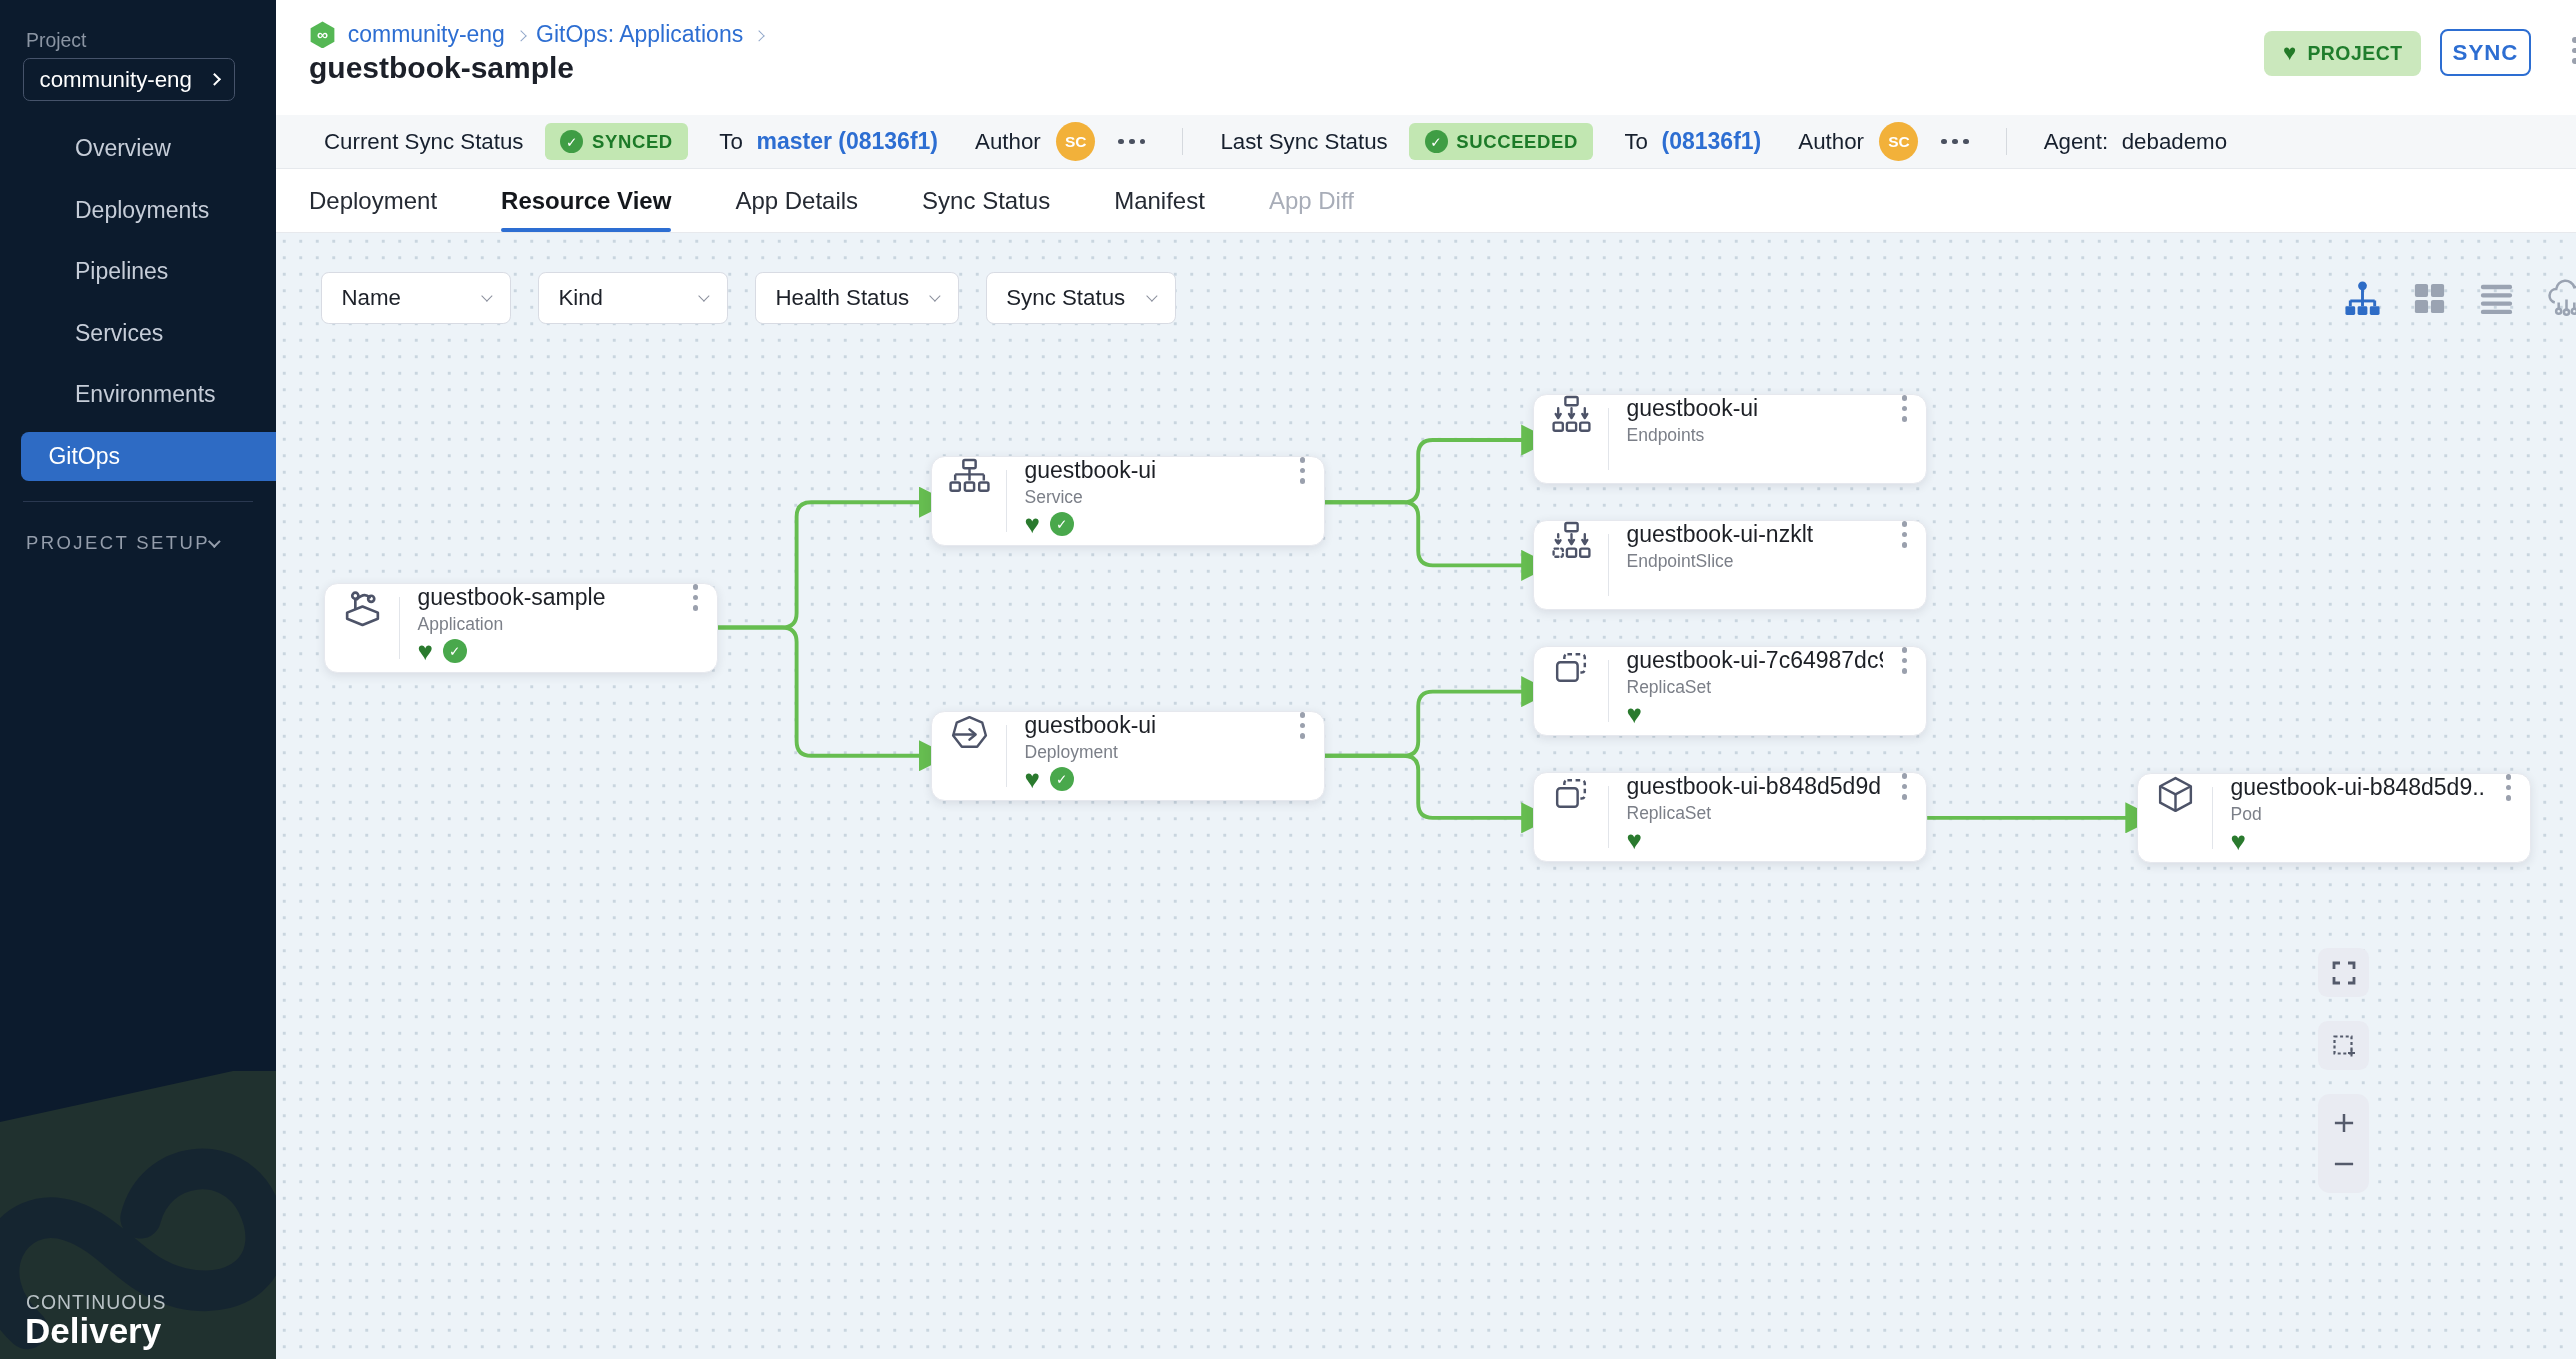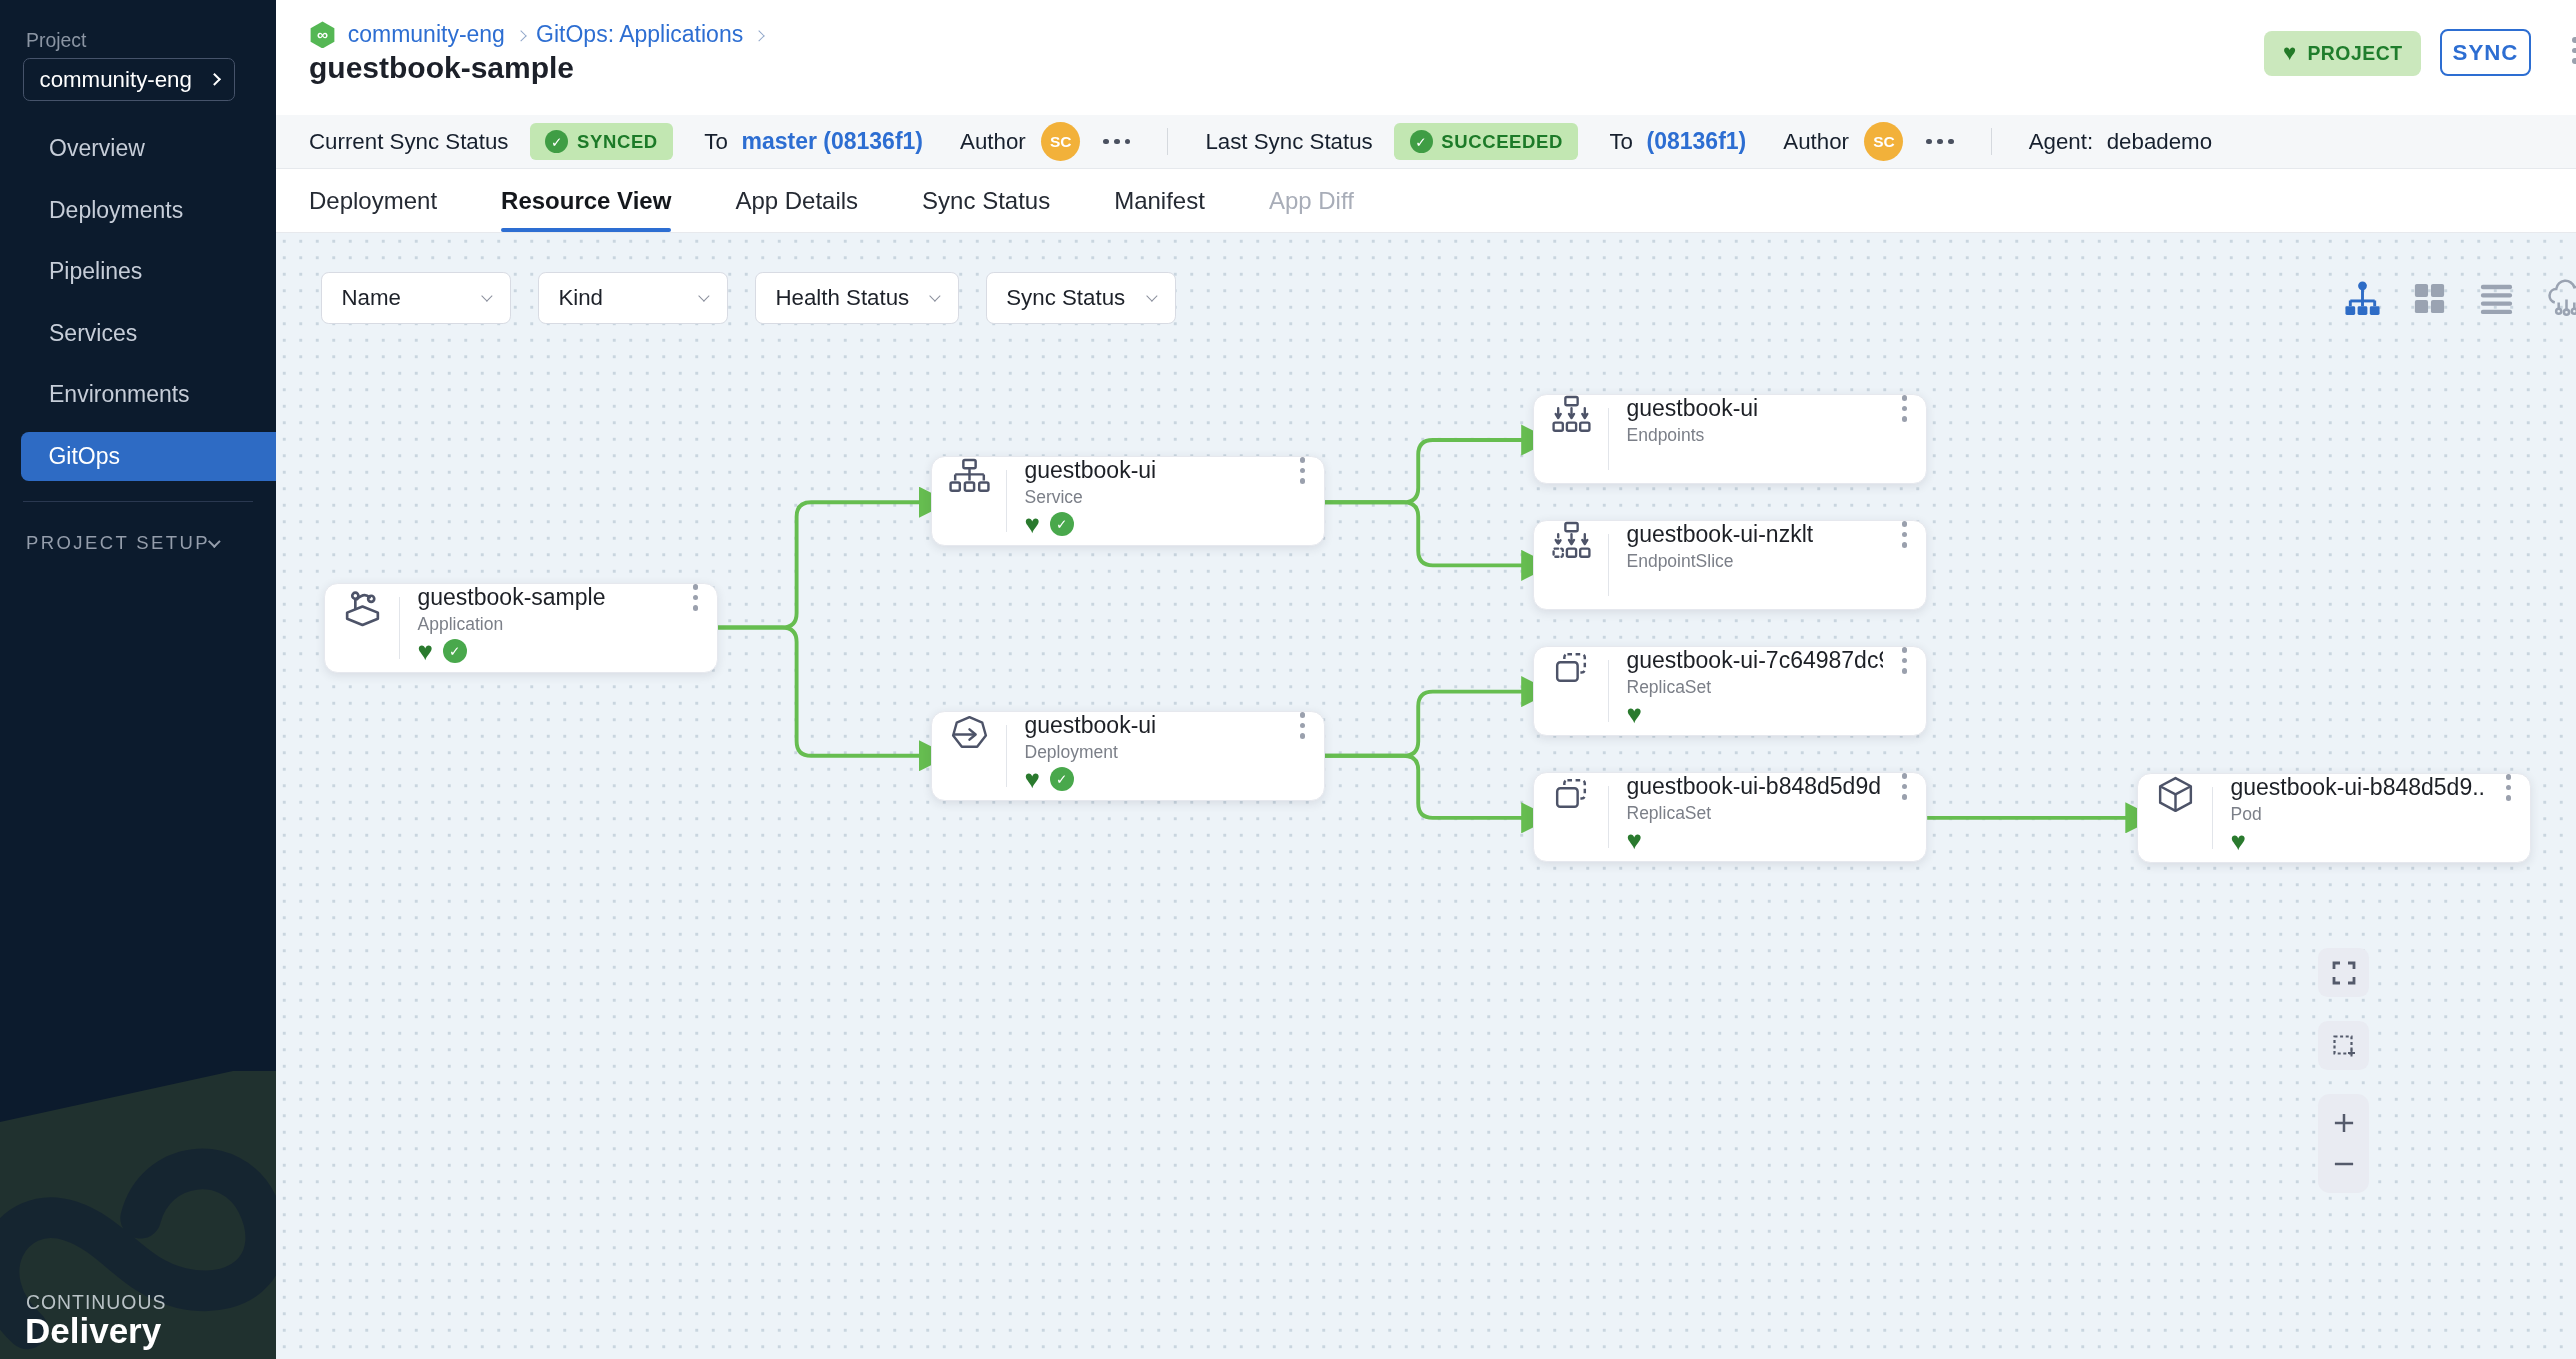--- a/index.html
+++ b/index.html
@@ -7,21 +7,21 @@
   .app{position:relative;width:2576px;height:1360px;background:#fff;overflow:hidden}
 
   
   .sidebar{position:absolute;left:0;top:0;bottom:0;width:276px;background:#0c1b2d;color:#c6cdd8}
   .project-label{position:absolute;left:26px;top:29px;font-size:19.4px;color:#8b95a3}
   .project-select{position:absolute;left:23px;top:58px;width:212px;height:43px;border:1px solid #46536a;border-radius:6.8px;display:flex;align-items:center;justify-content:space-between;padding:0 15.5px;color:#fff;font-size:22.3px;cursor:pointer}
   .chev{display:inline-block;width:8.7px;height:8.7px;border-right:2.4px solid currentColor;border-bottom:2.4px solid currentColor}
   .chev.right{transform:rotate(-45deg)}
   .chev.down{transform:rotate(45deg);margin-top:-3.9px}
   .nav{position:absolute;top:124px;left:0;right:0}
-  .nav-item{height:49px;display:flex;align-items:center;padding-left:49px;font-size:23px;color:#c6cdd8;margin-bottom:12.6px;cursor:pointer}
+  .nav-item{height:49px;display:flex;align-items:center;padding-left:75px;font-size:23px;color:#c6cdd8;margin-bottom:12.6px;cursor:pointer}
   .nav-item.active{background:#2e6bc4;color:#fff;margin-left:21.4px;padding-left:27px;border-radius:7.8px 0 0 7.8px}
   .side-divider{position:absolute;left:23px;right:23px;top:501px;height:1px;background:#2a3850}
   .project-setup{position:absolute;left:26px;top:532px;width:206px;display:flex;align-items:center;justify-content:flex-start;font-size:18.5px;letter-spacing:2.4px;color:#949dab;cursor:pointer}
   .brand{position:absolute;left:0;right:0;top:1071px;bottom:0;background:#20312f;overflow:hidden}
   .brand::before{content:"";position:absolute;left:0;top:0;width:0;height:0;border-top:51px solid #0c1b2d;border-right:233px solid transparent}
   .brand-mark{position:absolute;left:-35px;top:25px;opacity:.85}
   .brand-sub{position:absolute;left:26px;top:220px;font-size:19.4px;letter-spacing:1px;color:#b9c2c6}
   .brand-title{position:absolute;left:25px;top:240px;font-size:35px;font-weight:700;color:#fff}
 
   
@@ -33,21 +33,21 @@
   .crumb-sep{color:#8fa6c9;margin-top:1.9px}
   .page-title{position:absolute;left:33px;top:51px;font-size:30px;font-weight:700;color:#1c2029}
   .health-badge{position:absolute;right:155px;top:31px;height:45px;background:#cbe8bd;border-radius:7.8px;display:flex;align-items:center;gap:10.7px;padding:0 18.5px;color:#1f7d2c;font-weight:700;font-size:19.4px;letter-spacing:0.5px}
   .health-badge .heart{font-size:22.3px;line-height:1;color:#237a28}
   .sync-btn{position:absolute;right:45px;top:29px;height:47px;width:91px;border:2.4px solid #2d6ed2;border-radius:7.8px;color:#2d6ed2;font-weight:700;font-size:22.3px;letter-spacing:1px;display:flex;align-items:center;justify-content:center;background:#fff;cursor:pointer}
   .kebab-v{display:flex;flex-direction:column;gap:4.9px;align-items:center;cursor:pointer}
   .kebab-v i{width:5.8px;height:5.8px;border-radius:50%;background:#9aa0ad}
   .header-kebab{position:absolute;right:-1.9px;top:37px}
 
   
-  .statusbar{position:absolute;left:0;right:0;top:115px;height:54px;background:#f5f7f9;border-bottom:1px solid #e6e9ed;display:flex;align-items:center;padding-left:33px;font-size:22.3px;color:#17202e;white-space:nowrap}
+  .statusbar{position:absolute;left:0;right:0;top:115px;height:54px;background:#f5f7f9;border-bottom:1px solid #e6e9ed;display:flex;align-items:center;padding-left:48px;font-size:22.3px;color:#17202e;white-space:nowrap}
   .sb-label{color:#17202e}
   .badge{height:37px;border-radius:5.8px;background:#c2e7b2;color:#1c7a28;font-weight:700;font-size:18.5px;letter-spacing:0.6px;display:flex;align-items:center;gap:8.7px;padding:0 15.5px;margin-left:21.4px}
   .badge .ck{width:23px;height:23px;border-radius:50%;background:#3f9d44;color:#fff;font-size:13.6px;display:flex;align-items:center;justify-content:center}
   .sb-to{margin-left:31px}
   .sb-rev{margin-left:13.6px;color:#2d6ed2;font-weight:700;font-size:23px;cursor:pointer}
   .sb-author{margin-left:37px}
   .avatar{width:39px;height:39px;border-radius:50%;background:#f2b13a;color:#fff;font-size:15.5px;font-weight:700;display:flex;align-items:center;justify-content:center;margin-left:15.5px}
   .kebab-h{display:flex;gap:4.9px;margin-left:23px;cursor:pointer}
   .kebab-h i{width:5.8px;height:5.8px;border-radius:50%;background:#4a5160}
   .vdiv{width:1px;height:27px;background:#d5d9de;margin-left:37px}

